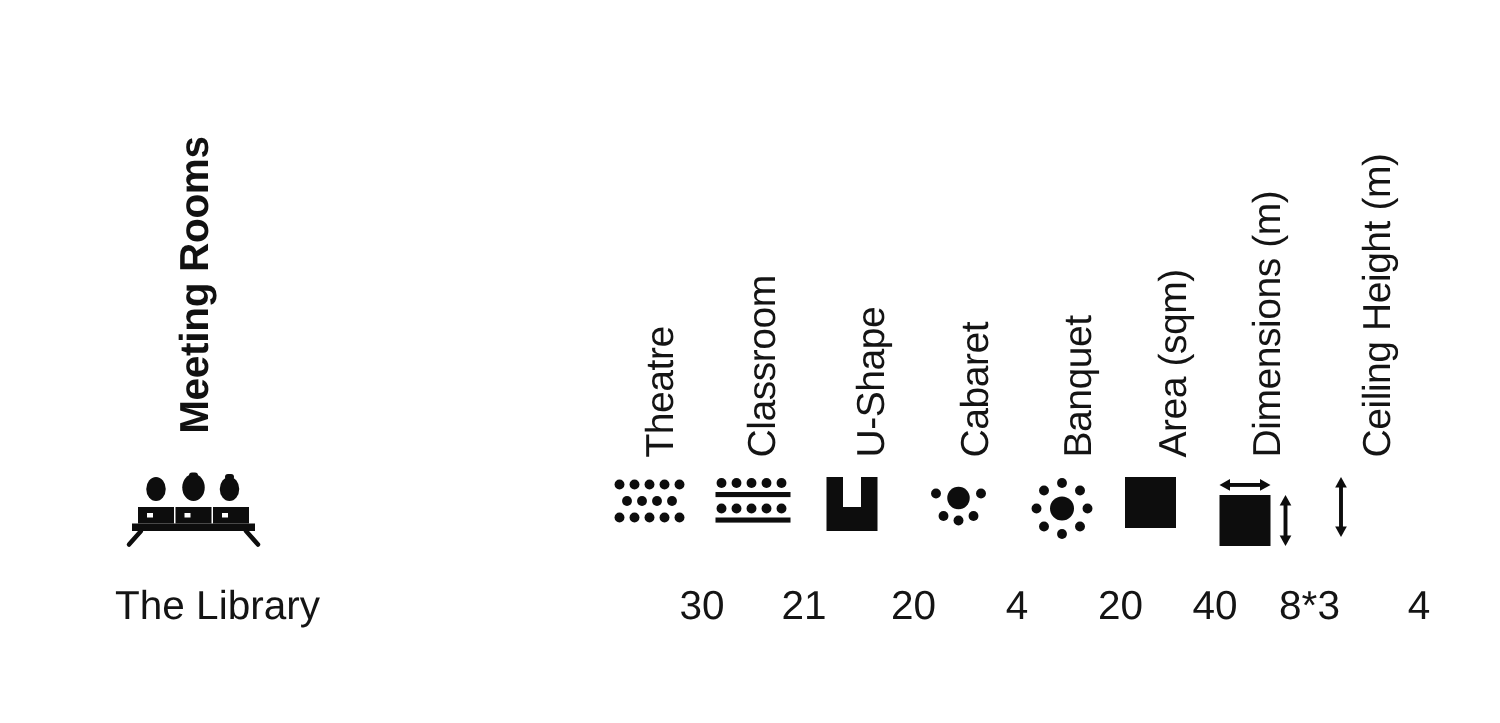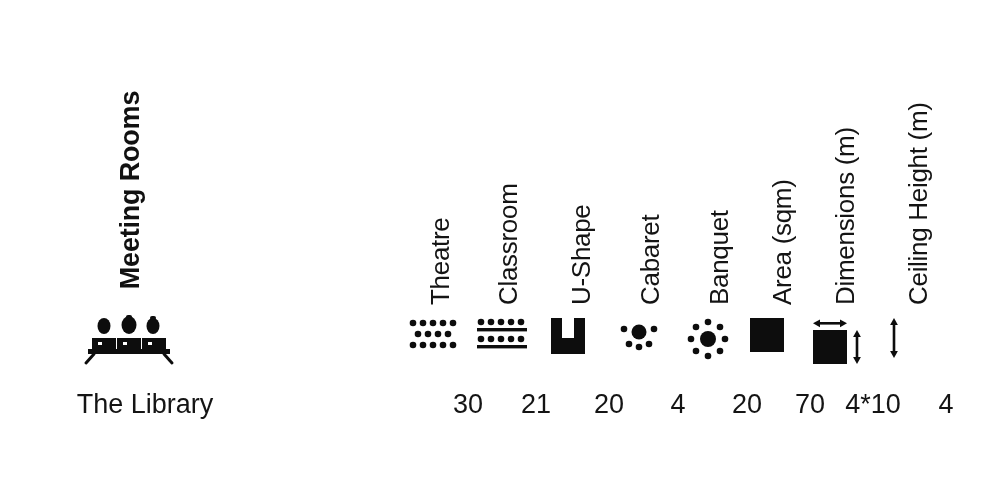--- a/index.html
+++ b/index.html
@@ -245,21 +245,21 @@
     <div class="col-value">20</div>
   </div>
 
   <div class="col" style="left:742px">
     <div class="col-header-rot">Area (sqm)</div>
     <div class="col-icon">
       <svg width="34" height="34" viewBox="0 0 34 34" aria-hidden="true">
         <rect class="fill-dark" x="0" y="0" width="34" height="34"></rect>
       </svg>
     </div>
-    <div class="col-value">70</div>
+    <div class="col-value">40</div>
   </div>
 
   <div class="col" style="left:805px">
     <div class="col-header-rot">Dimensions (m)</div>
     <div class="col-icon">
       <svg width="50" height="48" viewBox="0 0 50 48" aria-hidden="true">
 
         <rect class="fill-dark" x="0" y="12" width="34" height="34"></rect>
 
         <g class="fill-dark">
@@ -268,21 +268,21 @@
           <polygon points="34,5.3 27,1.4 27,9.2"></polygon>
         </g>
 
         <g class="fill-dark">
           <rect x="42.7" y="18" width="2.6" height="22"></rect>
           <polygon points="44,12 40.1,19 47.9,19"></polygon>
           <polygon points="44,46 40.1,39 47.9,39"></polygon>
         </g>
       </svg>
     </div>
-    <div class="col-value">4*10</div>
+    <div class="col-value">8*3</div>
   </div>
 
   <div class="col" style="left:878px">
     <div class="col-header-rot">Ceiling Height (m)</div>
     <div class="col-icon">
       <svg width="16" height="40" viewBox="0 0 16 40" aria-hidden="true">
         <g class="fill-dark">
           <rect x="6.7" y="6" width="2.6" height="28"></rect>
           <polygon points="8,0 4.1,7 11.9,7"></polygon>
           <polygon points="8,40 4.1,33 11.9,33"></polygon>

